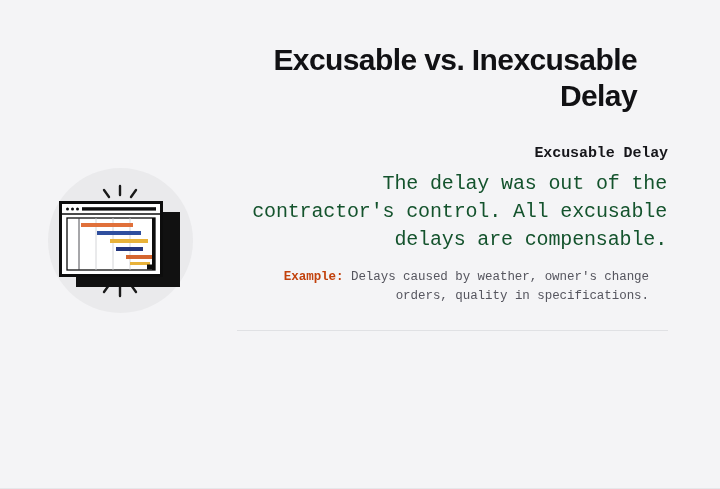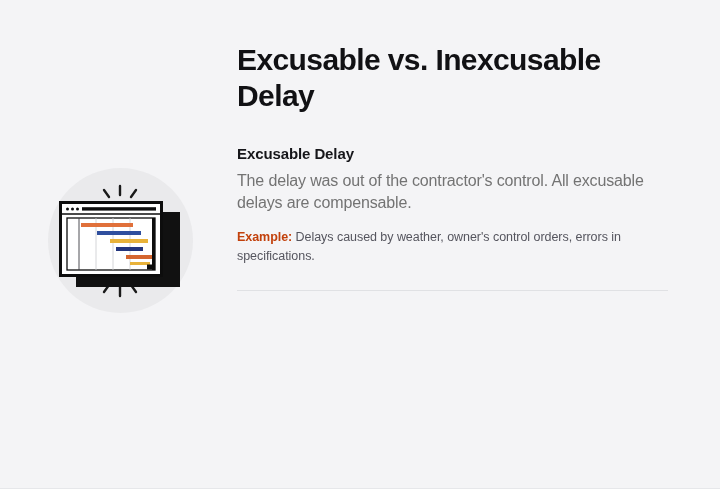--- a/index.html
+++ b/index.html
@@ -24,20 +24,21 @@
     left: 0; right: 0; bottom: 0;
     height: 1px;
     background: #e6e7ea;
   }
 
   .layout {
     position: absolute;
     inset: 0;
     display: flex;
     align-items: flex-start;
+    text-align: right;
   }
 
   
   .illustration-col {
     width: 225px;
     height: 489px;
     position: relative;
     flex: 0 0 225px;
   }
 
@@ -77,37 +78,38 @@
     font-size: 30px;
     line-height: 1.21;
     font-weight: 700;
     color: #111114;
     letter-spacing: -0.6px;
     max-width: 400px;
   }
 
   .section {
     margin-top: 30px;
+    font-family: Liberation Mono, monospace;
   }
   .section.second {
     margin-top: 0;
   }
 
   .section-heading {
     font-size: 15px;
     font-weight: 700;
     color: #16161a;
     letter-spacing: -0.1px;
     margin-bottom: 8px;
   }
 
   .section-body {
-    font-size: 16px;
+    font-size: 20px;
     line-height: 1.42;
-    color: #737373;
+    color: #14532d;
     max-width: 430px;
     letter-spacing: -0.15px;
   }
 
   .section-example {
     margin-top: 13px;
     font-size: 12.5px;
     line-height: 1.52;
     color: #55555e;
     max-width: 412px;
@@ -193,21 +195,21 @@
   </div>
 
   <div class="content-col">
 
     <h1 class="page-title">Excusable vs. Inexcusable Delay</h1>
 
     <div class="section">
       <h2 class="section-heading">Excusable Delay</h2>
       <p class="section-body">The delay was out of the contractor's control. All excusable delays are compensable.</p>
       <p class="section-example">
-        <span class="ex-label">Example:</span><span> Delays caused by weather, owner's control orders, errors in specifications.</span>
+        <span class="ex-label">Example:</span><span> Delays caused by weather, owner's change orders, quality in specifications.</span>
       </p>
     </div>
 
     <hr class="divider">
 
 
   </div>
 </div>
 
 <div class="page-edge"></div>

